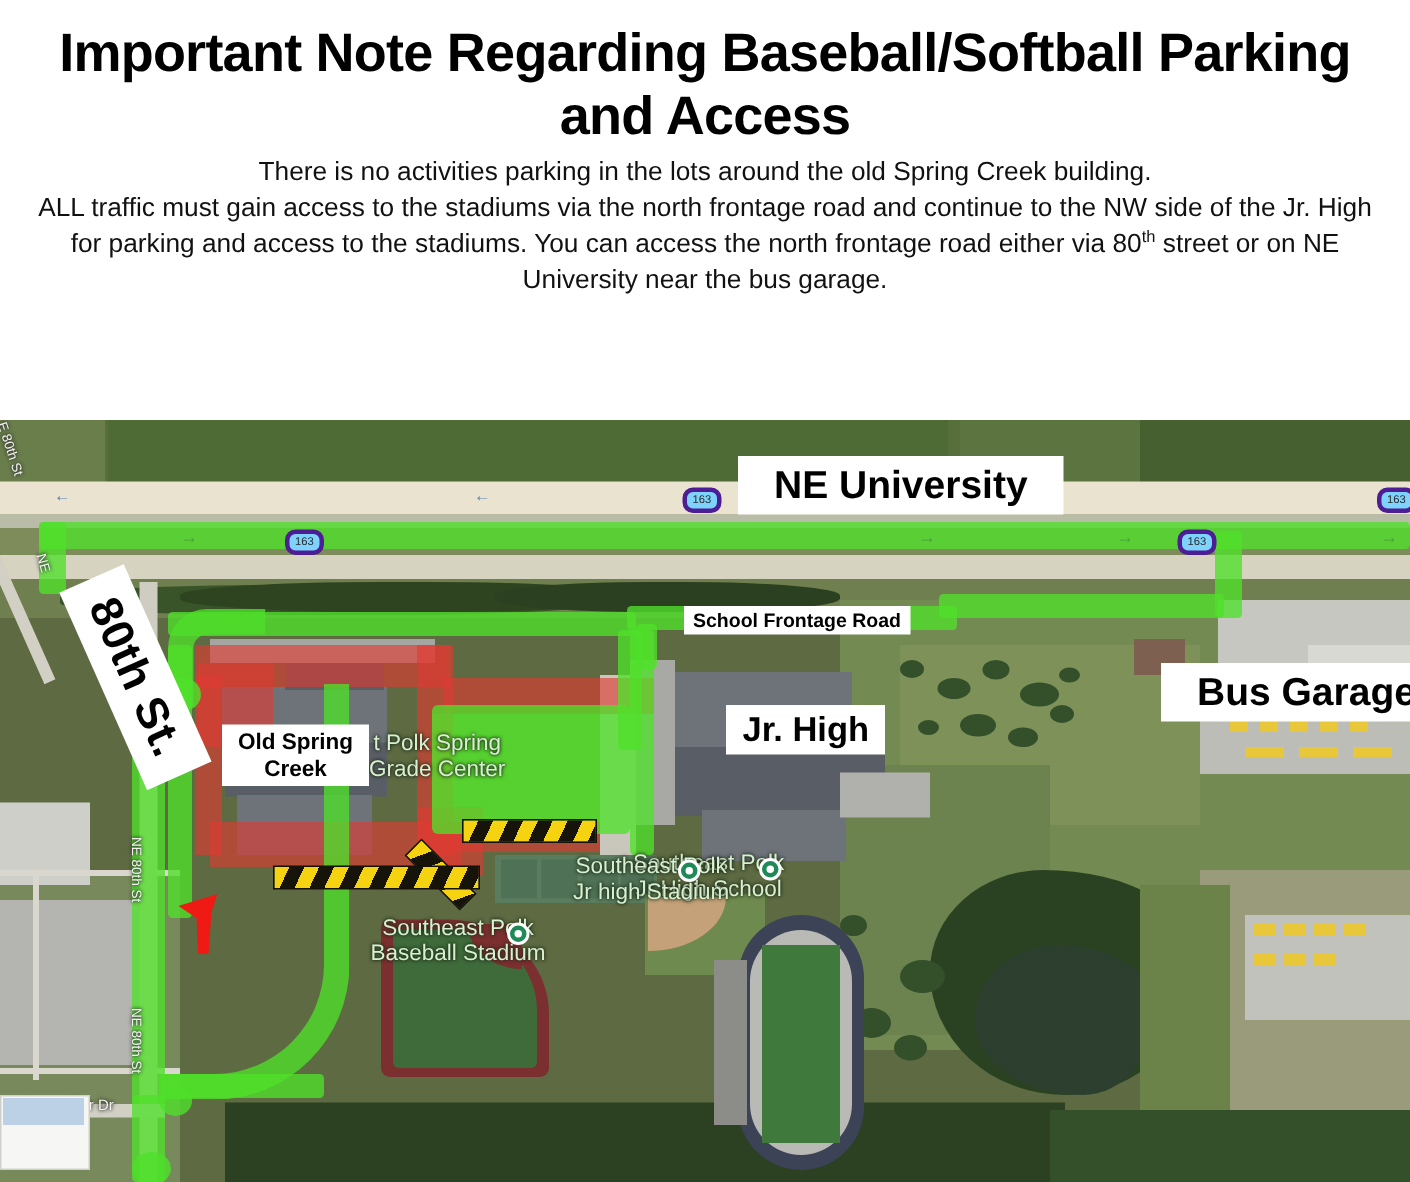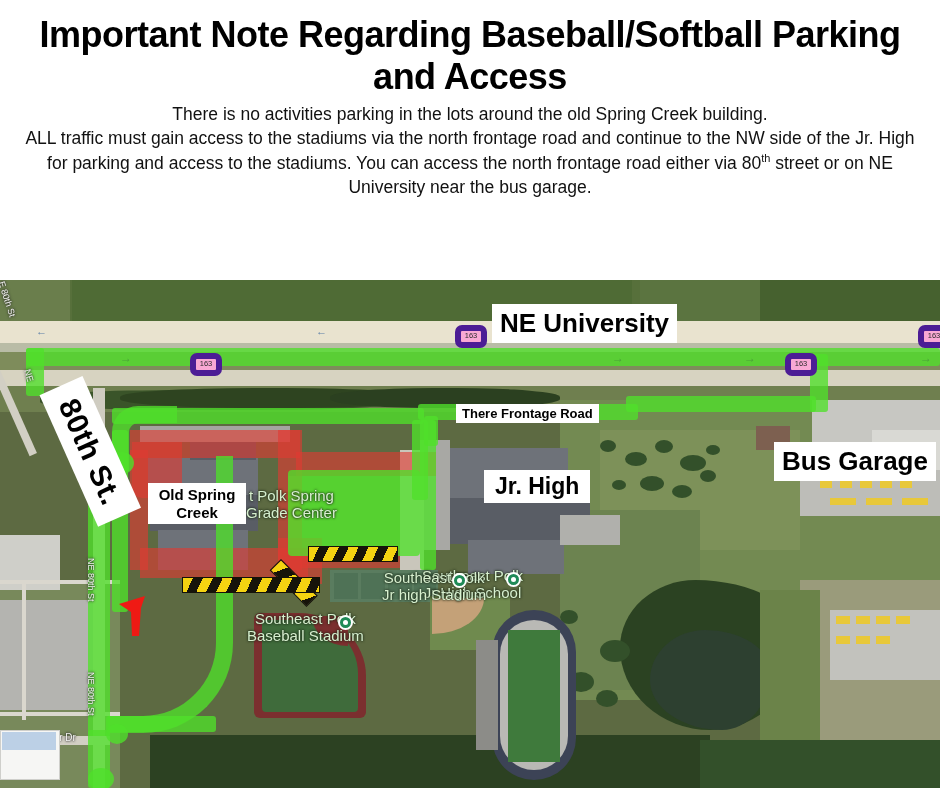--- a/index.html
+++ b/index.html
@@ -83,21 +83,21 @@
     background:#ffffff;
     color:#000;
     font-family:"Liberation Sans", sans-serif;
     font-weight:bold;
     line-height:1.18;
     text-align:center;
     padding:3px 9px;
     box-sizing:border-box;
     white-space:pre;
   }
-  .lbl-xl{font-size:26px;padding:4px 8px;}
+  .lbl-xl{font-size:26px;padding:4px 24px;}
   .lbl-lg{font-size:23px;padding:3px 11px;}
   .lbl-md{font-size:15px;padding:3px 8px;}
   .lbl-sm{font-size:13px;padding:2px 6px;}
 
   #lbl-80th{
     font-size:30px;
     transform:rotate(66deg);
     transform-origin:center center;
     padding:6px 16px;
     letter-spacing:.5px;
@@ -126,21 +126,21 @@
   }
   .poi-pin{
     position:absolute;width:15px;height:15px;border-radius:50% 50% 50% 50%;
     background:#1f8a57;border:2px solid #fff;box-sizing:border-box;
   }
   .poi-pin:after{
     content:"";position:absolute;left:3px;top:3px;width:5px;height:5px;border-radius:50%;background:#fff;
   }
   .shield{
     position:absolute;
-    background:#f9a8d4;border:6px solid #4c1d95;border-radius:7px;
+    background:#7dd3fc;border:3px solid #4c1d95;border-radius:7px;
     color:#2c2c2c;font-size:7.5px;line-height:10px;text-align:center;
     width:20px;height:11px;font-family:"Liberation Sans", sans-serif;
   }
   .arrow-gl{
     position:absolute;color:#5b7ea8;font-size:11px;line-height:11px;
   }
   .arrow-gr{
     position:absolute;color:#4aa03a;font-size:12px;line-height:12px;font-weight:bold;
   }
   
@@ -354,18 +354,18 @@
   <div class="poi-name" style="left:247px;top:331px;">Southeast Polk
 Baseball Stadium</div>
   <div class="poi-pin" style="left:338px;top:335px;"></div>
 
   <div class="mini-card" style="left:0;top:450px;width:58px;height:48px;"></div>
   <div class="mini-card" style="left:2px;top:452px;width:54px;height:18px;background:#bcd0e6;border:none;"></div>
 
   <div class="maplabel lbl-xl" id="c-neu" style="left:492px;top:24px;">NE University</div>
   <div class="maplabel lbl-xl" id="c-bus" style="left:774px;top:162px;">Bus Garage</div>
   <div class="maplabel lbl-lg" id="c-jrh" style="left:484px;top:190px;">Jr. High</div>
-  <div class="maplabel lbl-sm" id="c-nfr" style="left:456px;top:124px;">There Frontage Road</div>
+  <div class="maplabel lbl-sm" id="c-nfr" style="left:456px;top:124px;">School Frontage Road</div>
   <div class="maplabel lbl-md" id="c-osc" style="left:148px;top:203px;width:98px;">Old Spring
 Creek</div>
   <div class="maplabel" id="lbl-80th" style="left:18px;top:148px;">80th St.</div>
 
 </div>
 
 </body></html>

